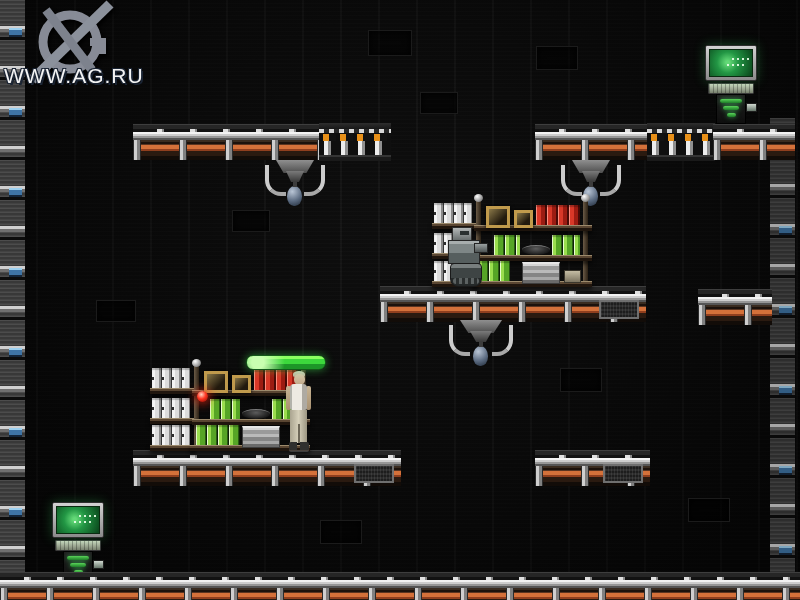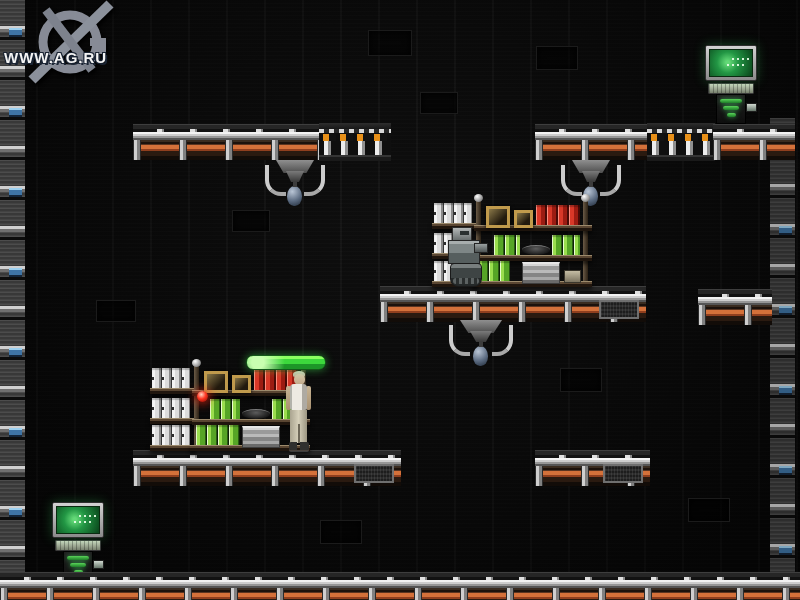--- a/index.html
+++ b/index.html
@@ -20,21 +20,21 @@
       repeating-linear-gradient(180deg,transparent 0 37px,#0c0c0c 37px 40px),
       repeating-linear-gradient(180deg,#4c4c4c 0 1px,#383838 1px 3px,#424242 3px 4px),
       repeating-linear-gradient(90deg,rgba(0,0,0,.35) 0 1px,transparent 1px 4px);
     background-size:13px 80px,100% 100%,100% 100%,100% 100%,100% 100%;
     background-position:9px 28px,0 0,0 0,0 0,0 0;
     background-repeat:repeat-y,repeat,repeat,repeat,repeat;}
   .edge.left{left:0;top:0;bottom:0;}
   .edge.right{right:5px;top:118px;bottom:0;filter:brightness(.8);}
   
   .logo{position:absolute;left:20px;top:0;filter:drop-shadow(2px 3px 2px #000);opacity:.9;}
-  .wm-text{position:absolute;left:4px;top:49px;color:#f4f4f4;font-weight:bold;font-size:15px;letter-spacing:1px;
+  .wm-text{position:absolute;left:4px;top:64px;color:#f4f4f4;font-weight:normal;font-size:21px;letter-spacing:1px;
     text-shadow:2px 2px 0 #1a2433,-1px -1px 0 #1a2433,1px -1px 0 #1a2433,-1px 1px 0 #1a2433;}
   
   .plat{position:absolute;height:36px;
     background:
       repeating-linear-gradient(90deg,transparent 0 24px,#e0e0e0 24px 29px,#8c8c8c 29px 31px,transparent 31px 33px) 0 5px / 100% 3px no-repeat,
       linear-gradient(180deg,#3e3e3e 0 1px,#262626 1px 5px,#121212 5px 8px) 0 0 / 100% 8px no-repeat,
       linear-gradient(180deg,#f2f2f2 0 2px,#cdcdcd 2px 4px,#969696 4px 6px,#555 6px 8px) 0 8px / 100% 8px no-repeat,
       repeating-linear-gradient(90deg,#2a2a2a 0 1px,#cfcfcf 1px 4px,#808080 4px 7px,#2a2a2a 7px 8px,transparent 8px 46px) 0 16px / 100% 20px no-repeat,
       linear-gradient(180deg,#3a2c20 0 2px,#1c120c 2px 4px,#5a3420 4px 5px,#d4713a 5px 9px,#903f1e 9px 11px,#2a1a10 11px 16px,#120c08 16px 20px) 0 16px / 100% 20px no-repeat,
       #0d0a08;}

